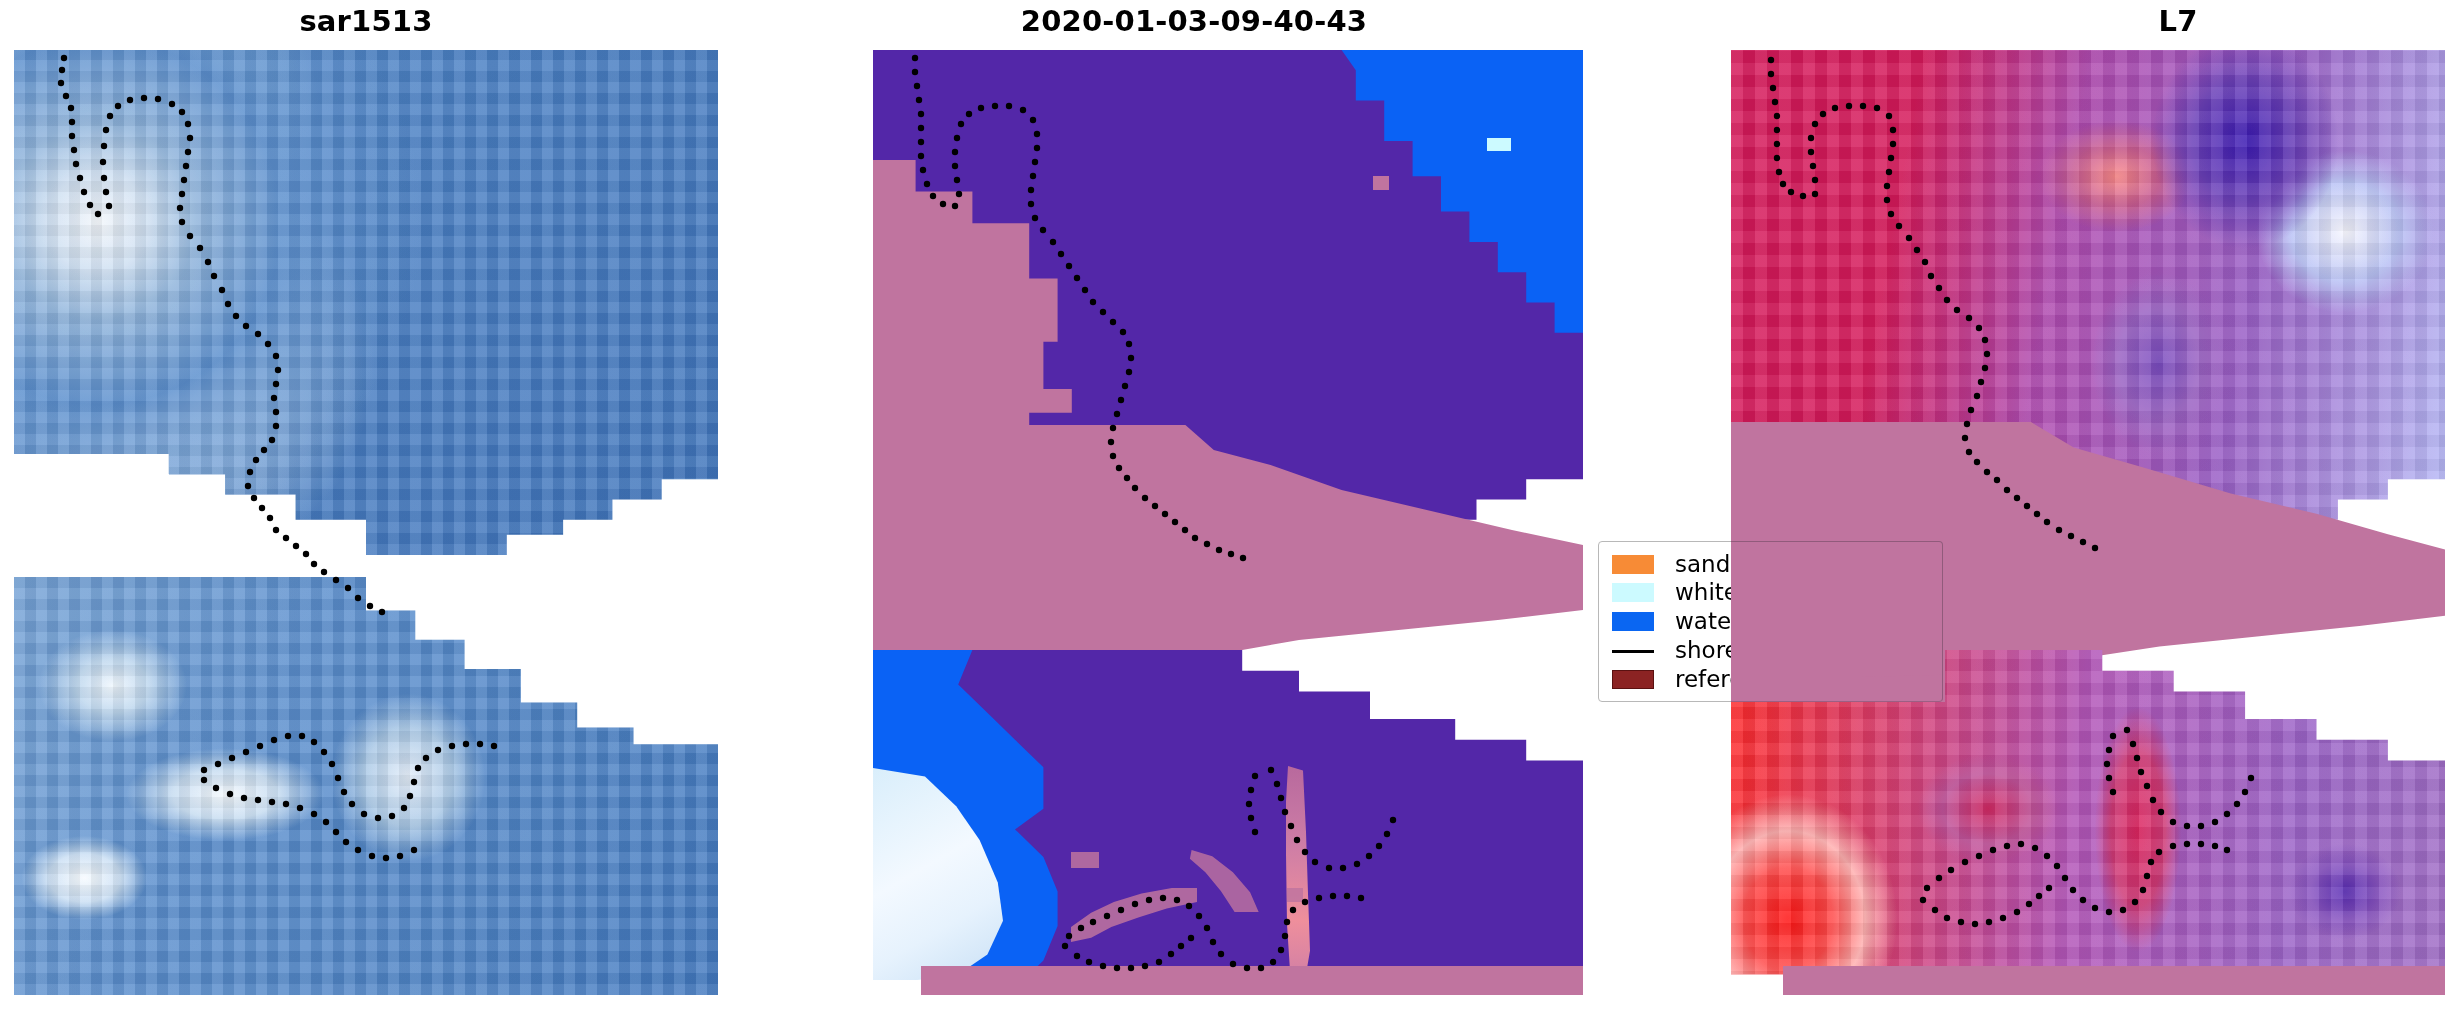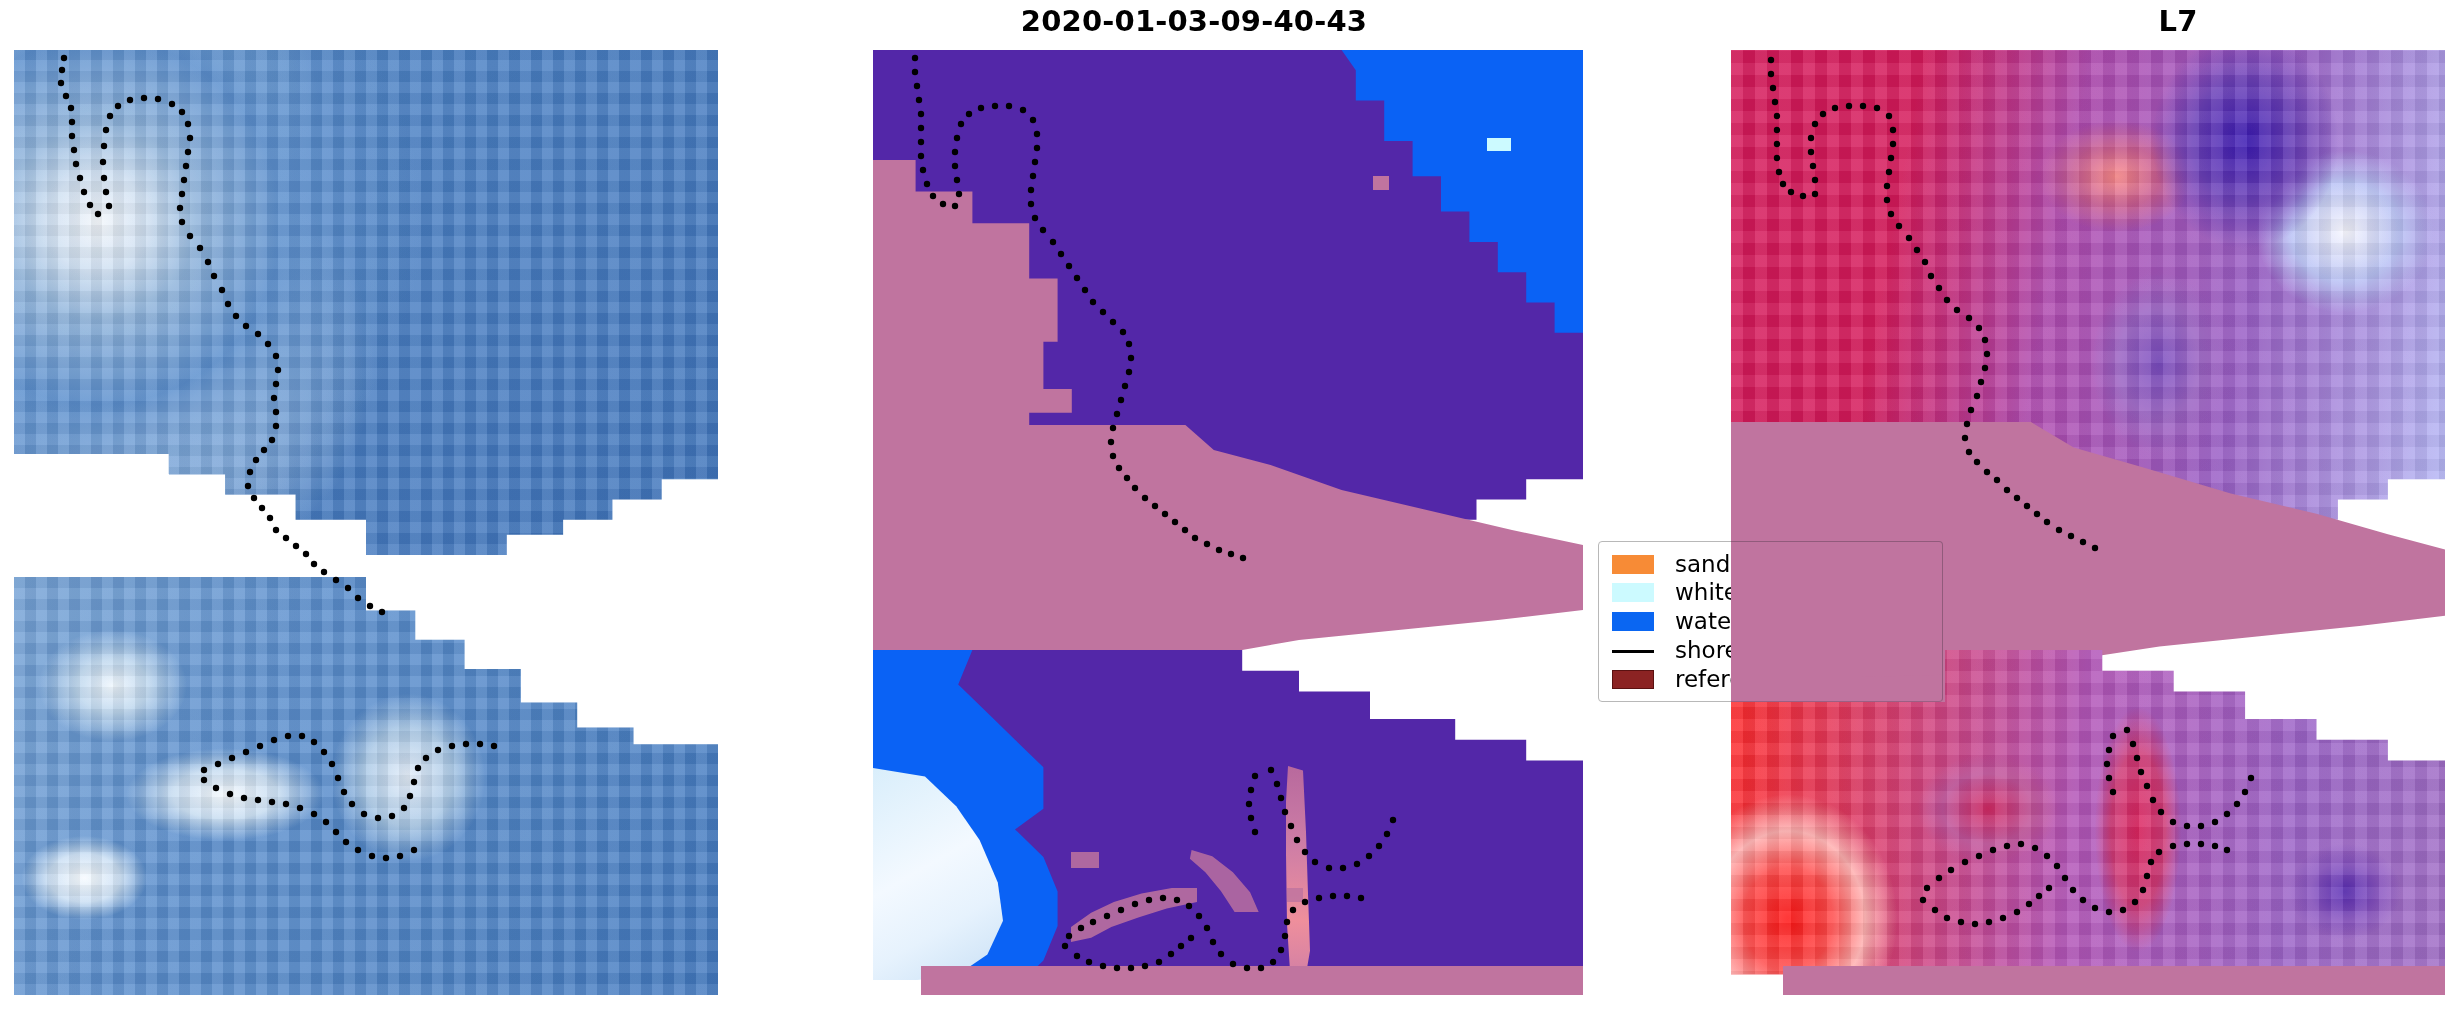--- a/index.html
+++ b/index.html
@@ -126,20 +126,21 @@
     border-bottom:1px solid rgba(90,60,80,.35);
     border-radius:0 4px 4px 0;
     z-index:7; pointer-events:none;
   }
 </style>
 </head>
 <body>
 
 <div class="figure">
 
+  <div class="panel-title" id="title-0">sar1513</div>
   <div class="panel-title" id="title-1">2020-01-03-09-40-43</div>
   <div class="panel-title" id="title-2">L7</div>
 
   <div class="panel" id="panel-0">
     <div class="imgwrap">
 
       <div class="raster" style="left:0;top:0;width:704px;height:505px;
            clip-path:polygon(0 0,100% 0,100% 85%,92% 85%,92% 89%,85% 89%,85% 93%,
                              78% 93%,78% 96%,70% 96%,70% 100%,50% 100%,50% 93%,
                              40% 93%,40% 88%,30% 88%,30% 84%,22% 84%,22% 80%,0 80%);">

